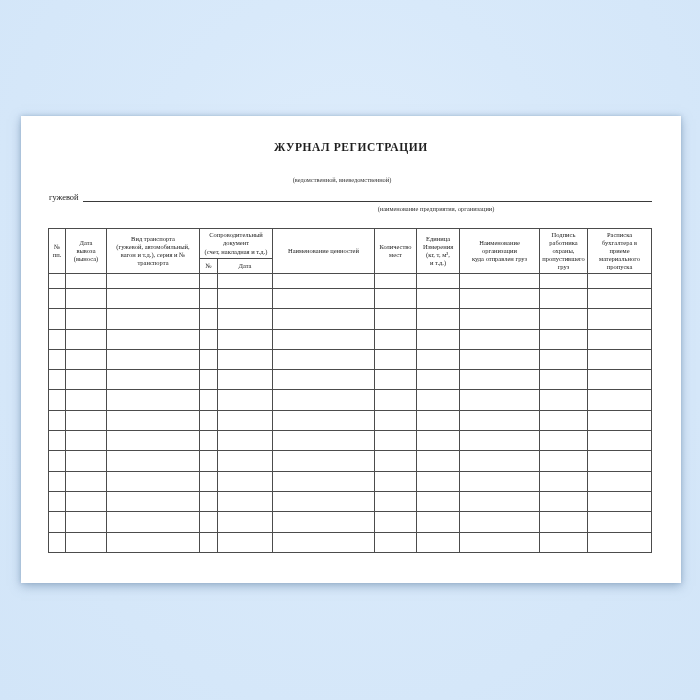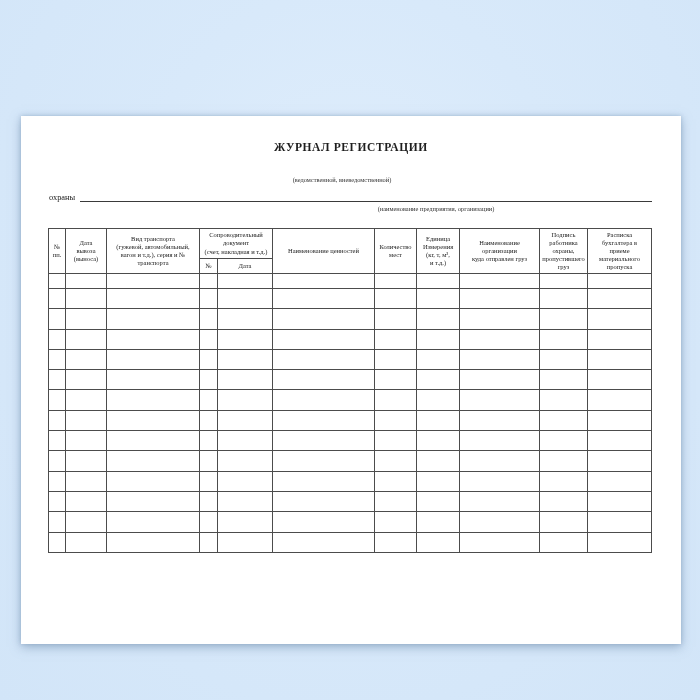--- a/index.html
+++ b/index.html
@@ -3,21 +3,21 @@
 <meta charset="utf-8">
 <style>
   * { margin:0; padding:0; box-sizing:border-box; }
   html,body { width:700px; height:700px; overflow:hidden; }
   body {
     position:relative;
     font-family:"Liberation Serif","DejaVu Serif",serif;
     background: radial-gradient(ellipse at 50% 38%, #e0eefc 0%, #d8e9fa 45%, #d2e5f8 100%);
   }
   .page {
-    position:absolute; left:21px; top:116px; width:660px; height:528px;
+    position:absolute; left:21px; top:116px; width:660px; height:467px;
     background:#ffffff;
     box-shadow: 0 3px 10px rgba(105,135,168,0.55), 0 0 4px rgba(115,145,178,0.4);
   }
   .title {
     position:absolute; top:25px; left:0; right:0;
     text-align:center; font-weight:bold; font-size:11.5px; letter-spacing:0.6px;
     color:#1e1e1e;
   }
   .form-line {
     position:absolute; left:28px; right:29px; height:12px;
@@ -56,21 +56,21 @@
 </head>
 <body>
 
 <div class="page">
 
   <div class="title">ЖУРНАЛ РЕГИСТРАЦИИ</div>
 
   <div class="caption cap1">(ведомственной, вневедомственной)</div>
 
   <div class="form-line line2">
-    <span>охраны</span>
+    <span>гужевой</span>
     <span class="blank"></span>
   </div>
   <div class="caption cap2">(наименование предприятия, организации)</div>
 
   <table class="journal">
     <colgroup>
       <col style="width:17px">
         <col style="width:41px">
         <col style="width:93px">
       <col style="width:18px">

